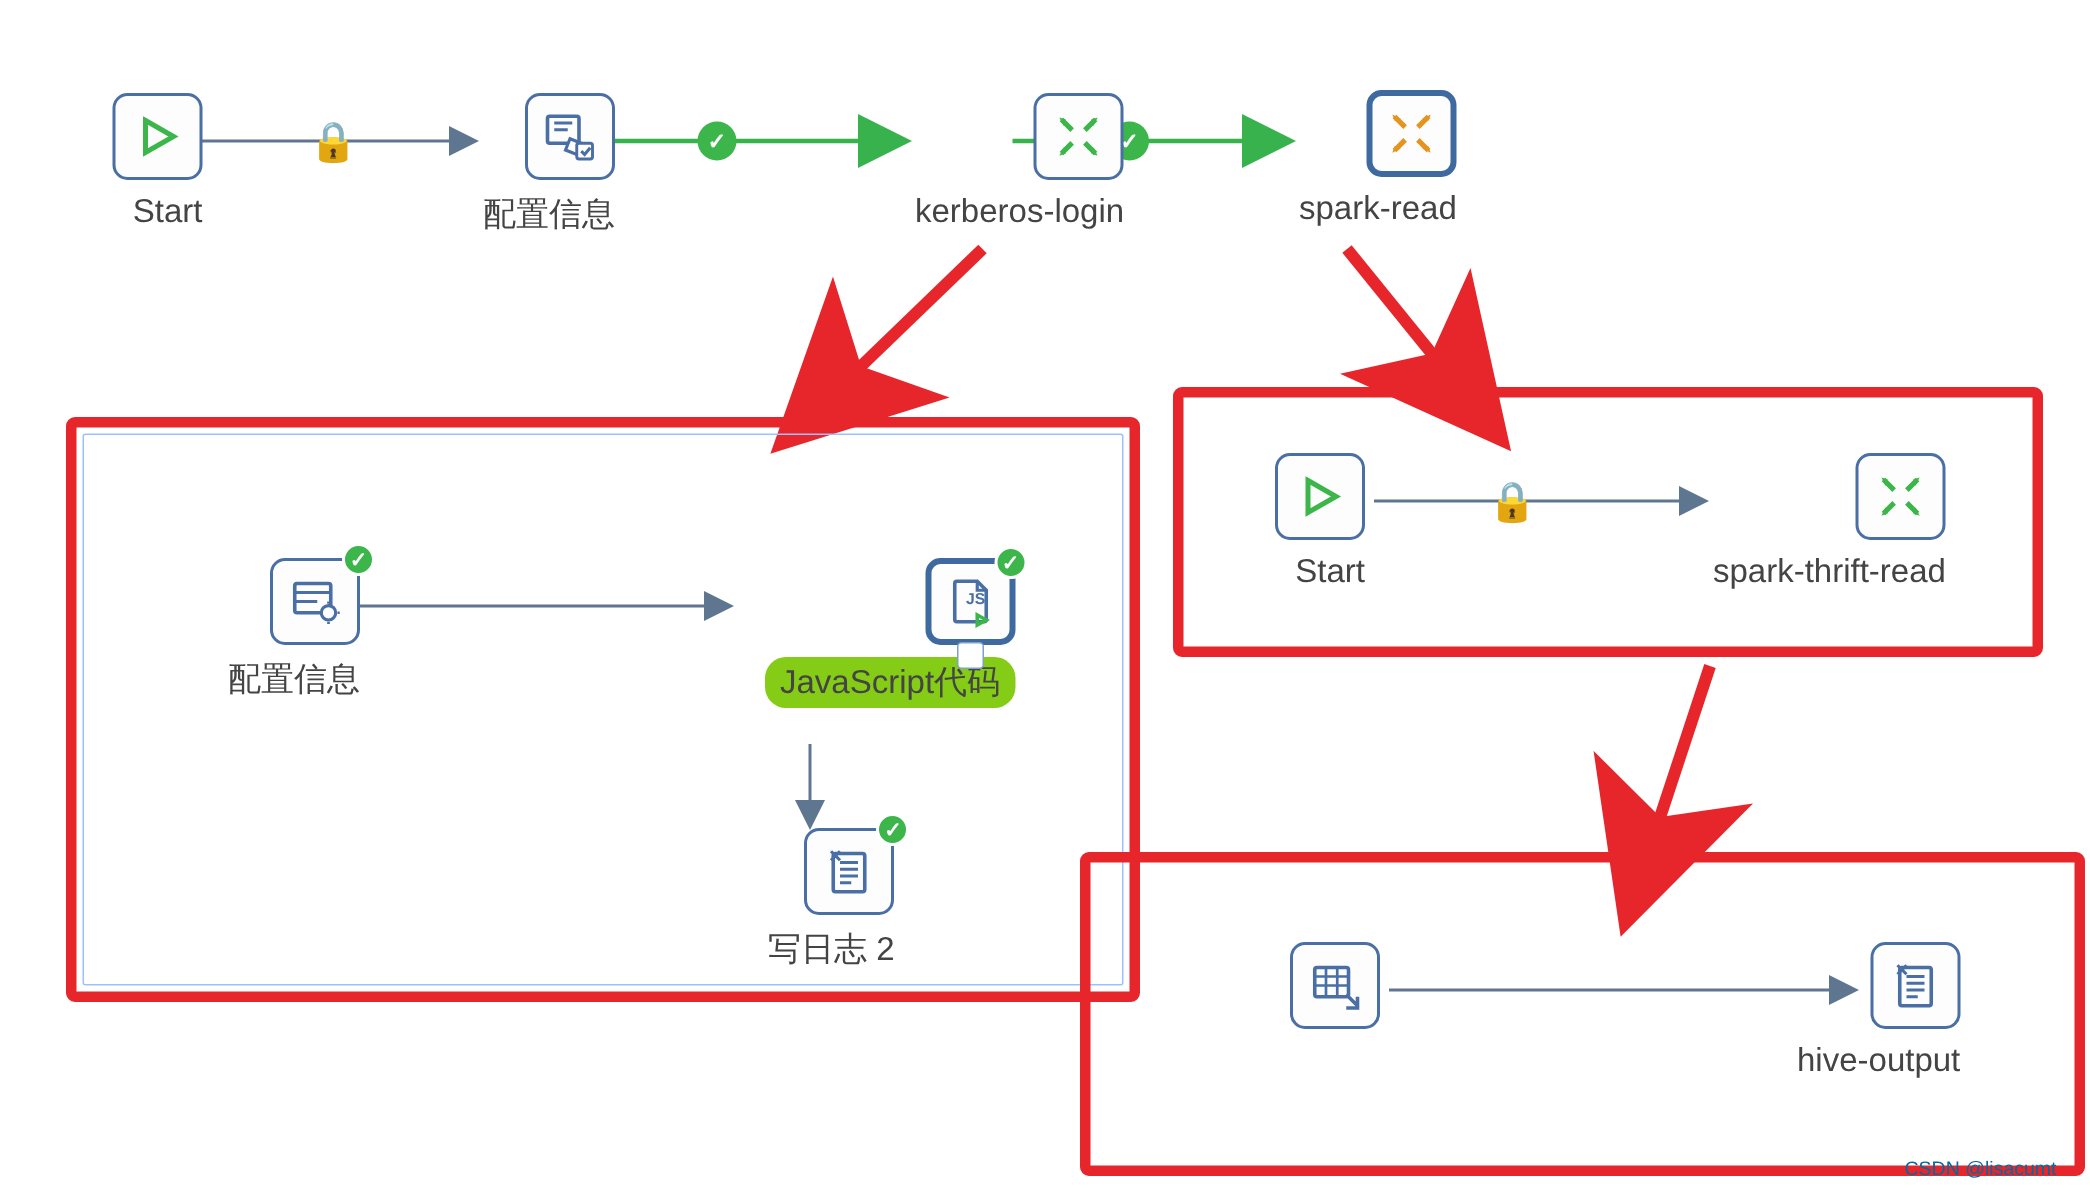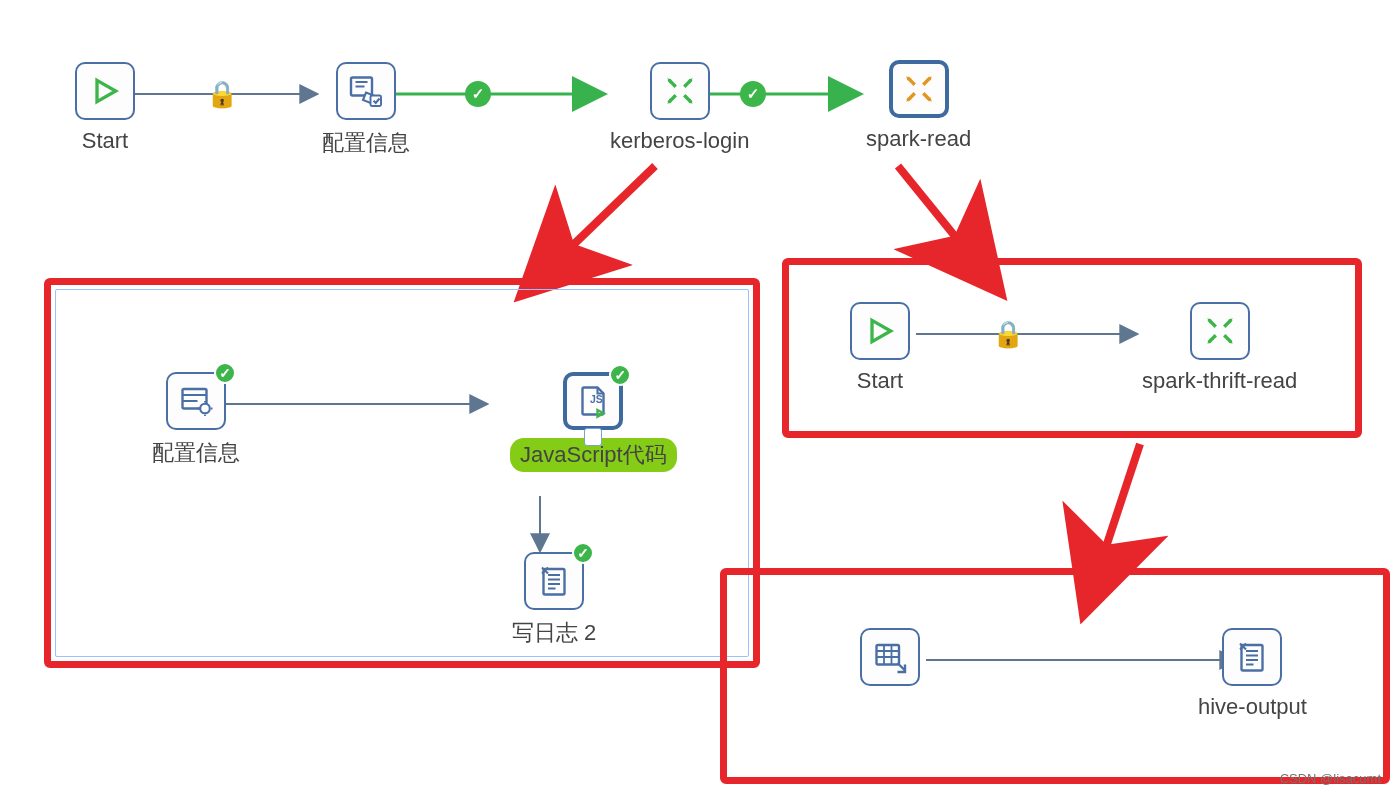--- a/index.html
+++ b/index.html
@@ -13,21 +13,21 @@
     font-size: 20px;
     color: #333;
     position: relative;
     overflow: hidden;
   }
   .canvas { position: absolute; inset: 0; }
   .node {
     position: absolute;
     display: flex;
     flex-direction: column;
-    align-items: center;
+    align-items: flex-end;
     gap: 8px;
   }
   .node .box {
     width: 60px; height: 58px;
     border: 2px solid #4a6fa5;
     border-radius: 10px;
     background: #fdfdfd;
     display: flex; align-items: center; justify-content: center;
     position: relative;
   }
@@ -51,22 +51,22 @@
     border: 7px solid #e6262b;
     border-radius: 6px;
   }
   .bluebox {
     position: absolute;
     border: 1px solid #99c2ff;
     border-radius: 2px;
   }
   svg.layer { position: absolute; left: 0; top: 0; width: 1393px; height: 792px; pointer-events: none; }
   .watermark {
-    position: absolute; right: 12px; bottom: 6px;
-    font-size: 13px; color: #737373;
+    position: absolute; right: 22px; bottom: 6px;
+    font-size: 13px; color: #0369a1;
   }
   .gport {
     position: absolute; width:18px; height:18px; border:1px solid #7ba3c9;
     background:#fff; border-radius:3px; left:50%; transform:translateX(-50%);
     bottom:-20px;
   }
 </style>
 </head>
 <body>
 

